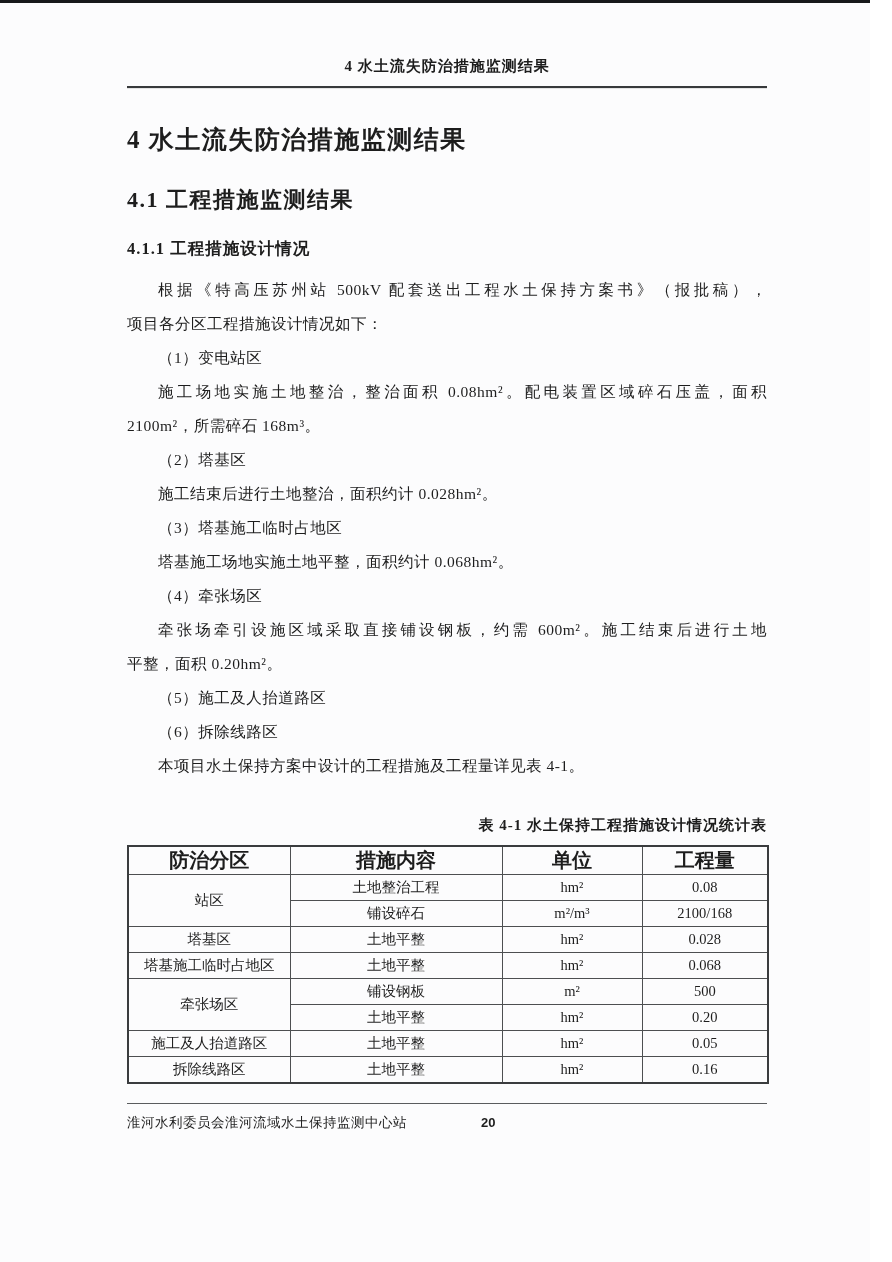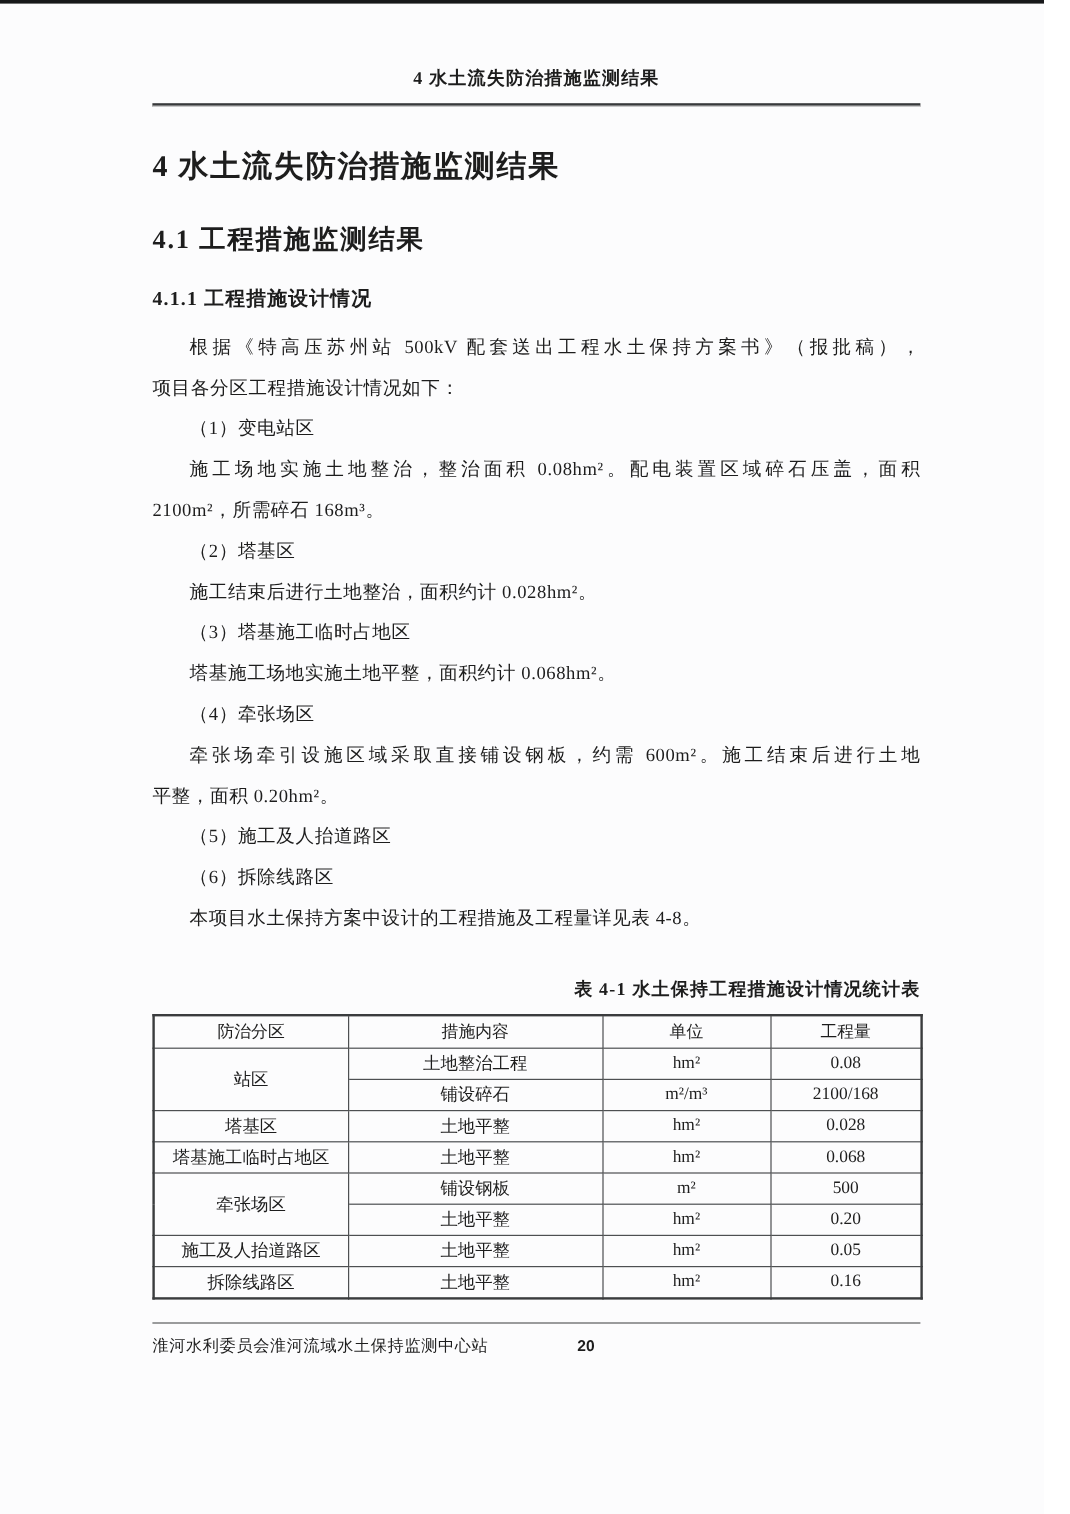--- a/index.html
+++ b/index.html
@@ -42,21 +42,21 @@
     font-size: 14.5px;
   }
   table.measures td, table.measures th {
     border: 1px solid #4d4f51;
     text-align: center;
     vertical-align: middle;
     padding: 0 2px;
     overflow: hidden;
   }
   table.measures { border: 2px solid #3a3c3e; }
-  table.measures th { font-weight: normal; font-size: 14px; height: 26px; }
+  table.measures th { font-weight: bold; font-size: 20px; height: 26px; }
   table.measures td { height: 25px; }
 
   .footer-rule { margin-top: 19px; height: 1px; background: #5a5c5e; }
   .footer { position: relative; margin-top: 9px; font-size: 13.5px; line-height: 19px; }
   .footer .org { letter-spacing: 0.5px; }
   .footer .pagenum {
     position: absolute; left: 354px; top: 0;
     font-family: "Liberation Sans", "DejaVu Sans", sans-serif;
     font-weight: bold; font-size: 13px;
   }
@@ -85,21 +85,21 @@
       <div class="bl">2100m²，所需碎石 168m³。</div>
       <div class="bl ind">（2）塔基区</div>
       <div class="bl ind">施工结束后进行土地整治，面积约计 0.028hm²。</div>
       <div class="bl ind">（3）塔基施工临时占地区</div>
       <div class="bl ind">塔基施工场地实施土地平整，面积约计 0.068hm²。</div>
       <div class="bl ind">（4）牵张场区</div>
       <div class="bl ind fill">牵张场牵引设施区域采取直接铺设钢板，约需 600m²。施工结束后进行土地</div>
       <div class="bl">平整，面积 0.20hm²。</div>
       <div class="bl ind">（5）施工及人抬道路区</div>
       <div class="bl ind">（6）拆除线路区</div>
-      <div class="bl ind">本项目水土保持方案中设计的工程措施及工程量详见表 4-8。</div>
+      <div class="bl ind">本项目水土保持方案中设计的工程措施及工程量详见表 4-1。</div>
     </div>
 
     <div class="caption">表 4-1 水土保持工程措施设计情况统计表</div>
 
     <table class="measures">
       <colgroup>
         <col style="width:162px">
           <col style="width:212px">
           <col style="width:140px">
           <col style="width:126px">

